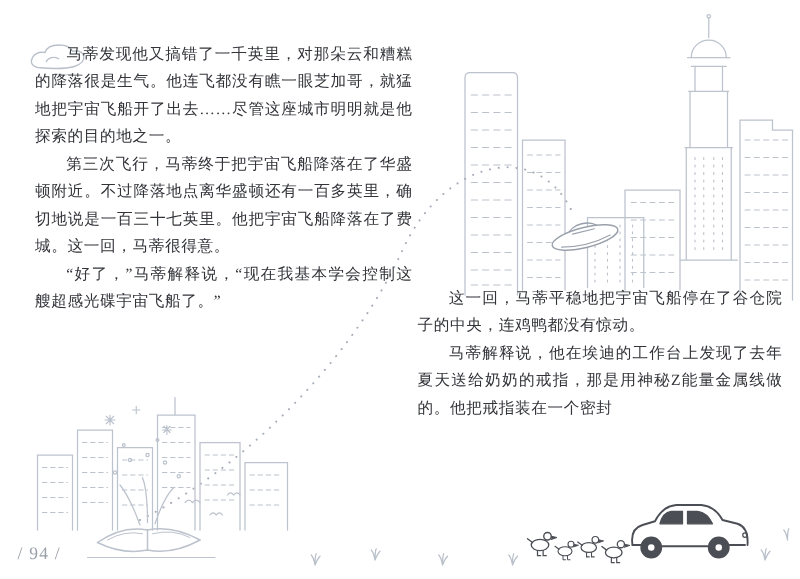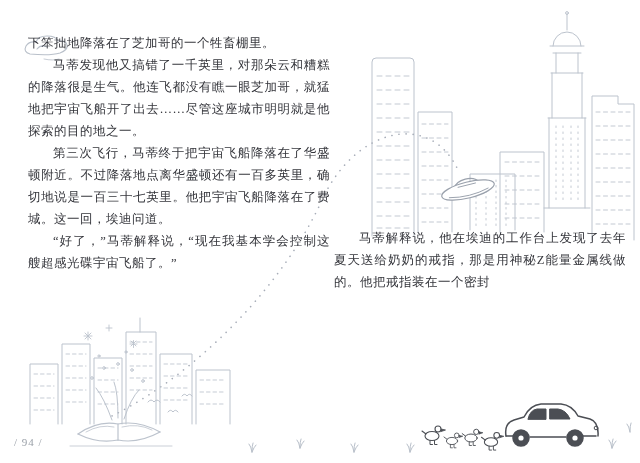--- a/index.html
+++ b/index.html
@@ -16,21 +16,21 @@
   .text-col p {
     text-align:justify;
     text-justify:inter-ideograph;
     letter-spacing:0.5px;
   }
   .text-col p.indent { text-indent:2em; }
   .col-left  { left:28px;  top:32px;  width:302px; }
   .col-right { left:334px; top:227px; width:292px; }
   .folio {
     position:absolute; left:14px; top:436px; z-index:1;
-    font-size:11px; color:#9aa0a8; letter-spacing:1px;text-align:center;
+    font-size:14px; color:#9aa0a8; letter-spacing:1px;text-align:center;
   }
 </style>
 </head>
 <body>
 
 <div class="spread">
 
   <svg class="art" width="640" height="463" viewBox="0 0 640 463">
 
     <g stroke="#b9c0ca" fill="none" stroke-width="1.1" stroke-linecap="round">
@@ -184,25 +184,25 @@
       <path d="M252 452 q-1 -6 -3 -8 M252 452 q0 -7 1 -9 M252 452 q2 -5 4 -7"></path>
       <path d="M300 448 q-1 -6 -3 -8 M300 448 q0 -7 1 -9 M300 448 q2 -5 4 -7"></path>
       <path d="M354 452 q-1 -6 -3 -8 M354 452 q0 -7 1 -9 M354 452 q2 -5 4 -7"></path>
       <path d="M410 452 q-1 -6 -3 -8 M410 452 q0 -7 1 -9 M410 452 q2 -5 4 -7"></path>
       <path d="M612 448 q-1 -6 -3 -8 M612 448 q0 -7 1 -9 M612 448 q2 -5 4 -7"></path>
       <path d="M630 432 q-1 -6 -3 -8 M630 432 q0 -7 1 -9"></path>
     </g>
   </svg>
 
   <div class="text-col col-left">
-    <p>下笨拙地降落在了芝加哥的一个牲畜棚里。</p>
     <p class="indent">马蒂发现他又搞错了一千英里，对那朵云和糟糕的降落很是生气。他连飞都没有瞧一眼芝加哥，就猛地把宇宙飞船开了出去……尽管这座城市明明就是他探索的目的地之一。</p>
-    <p class="indent">第三次飞行，马蒂终于把宇宙飞船降落在了华盛顿附近。不过降落地点离华盛顿还有一百多英里，确切地说是一百三十七英里。他把宇宙飞船降落在了费城。这一回，埃迪问道。</p>
+    <p class="indent">第三次飞行，马蒂终于把宇宙飞船降落在了华盛顿附近。不过降落地点离华盛顿还有一百多英里，确切地说是一百三十七英里。他把宇宙飞船降落在了费城。这一回，马蒂很得意。</p>
     <p class="indent">“好了，”马蒂解释说，“现在我基本学会控制这艘超感光碟宇宙飞船了。”</p>
   </div>
 
   <div class="text-col col-right">
+    <p class="indent">这一回，马蒂平稳地把宇宙飞船停在了谷仓院子的中央，连鸡鸭都没有惊动。</p>
     <p class="indent">马蒂解释说，他在埃迪的工作台上发现了去年夏天送给奶奶的戒指，那是用神秘Z能量金属线做的。他把戒指装在一个密封</p>
   </div>
 
   <div class="folio">/ 94 /</div>
 
 </div>
 
 </body></html>

